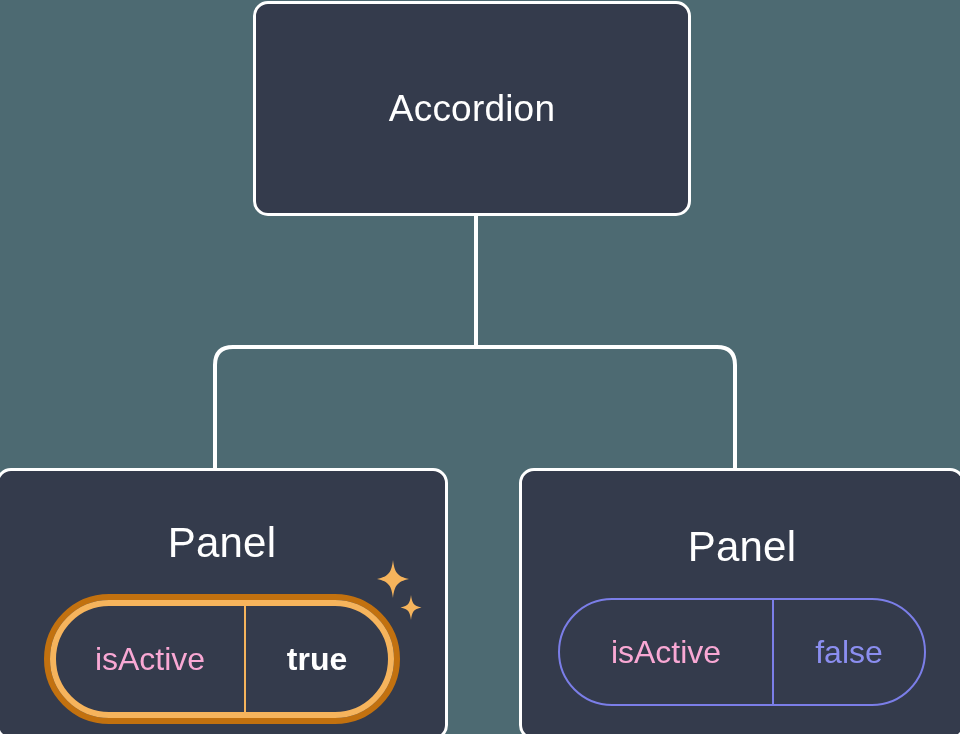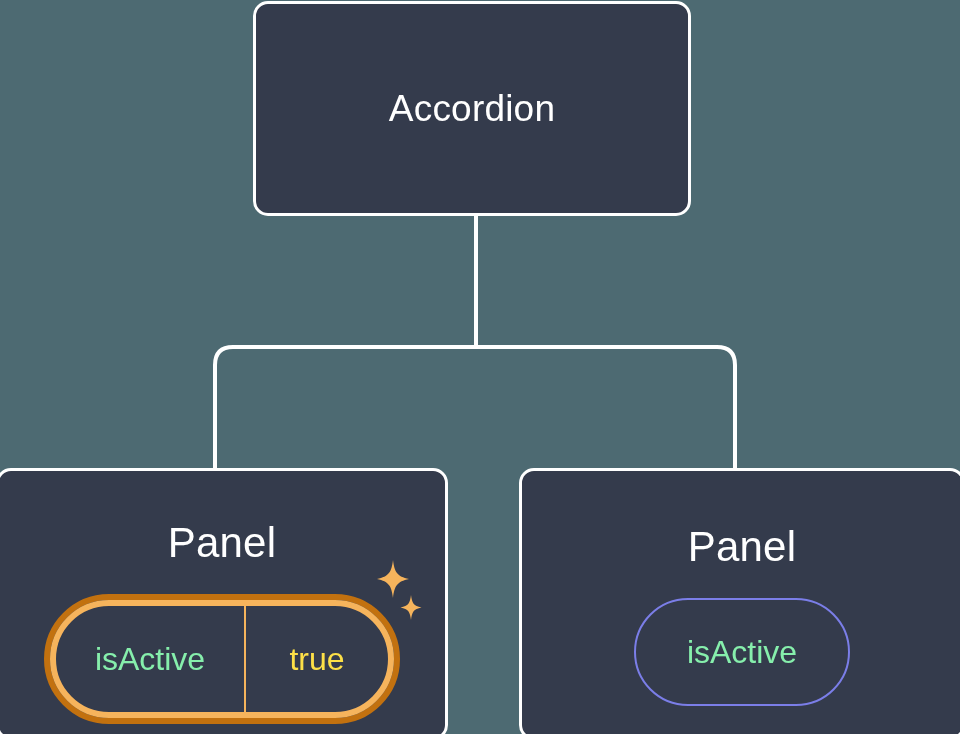--- a/index.html
+++ b/index.html
@@ -114,29 +114,29 @@
     justify-content: center;
   }
   .pill-highlight .pill-cell-key {
     width: 188px;
   }
   .pill-highlight .pill-cell-val {
     width: 142px;
     border-left: 2px solid #f6b45c;
   }
   .pill-key-text {
-    color: #86efac;
+    color: #f9a8d4;
     font-size: 32px;
     font-weight: 400;
     white-space: nowrap;
   }
   .pill-val-text-bold {
-    color: #fde047;
+    color: #ffffff;
     font-size: 32px;
-    font-weight: 400;
+    font-weight: 700;
     white-space: nowrap;
   }
 
   
   .pill-plain {
     border: 2px solid #7b7ee8;
     height: 108px;
   }
   .pill-plain .pill-cell {
     display: flex;
@@ -206,17 +206,20 @@
   </div>
 
   <div class="node node-panel node-panel-right">
     <span class="node-title">Panel</span>
 
     <div class="pill-wrap">
       <div class="pill pill-plain">
         <div class="pill-cell pill-cell-key">
           <span class="pill-key-text">isActive</span>
         </div>
+        <div class="pill-cell pill-cell-val">
+          <span class="pill-val-text">false</span>
+        </div>
       </div>
     </div>
   </div>
 
 </div>
 
 </body></html>

